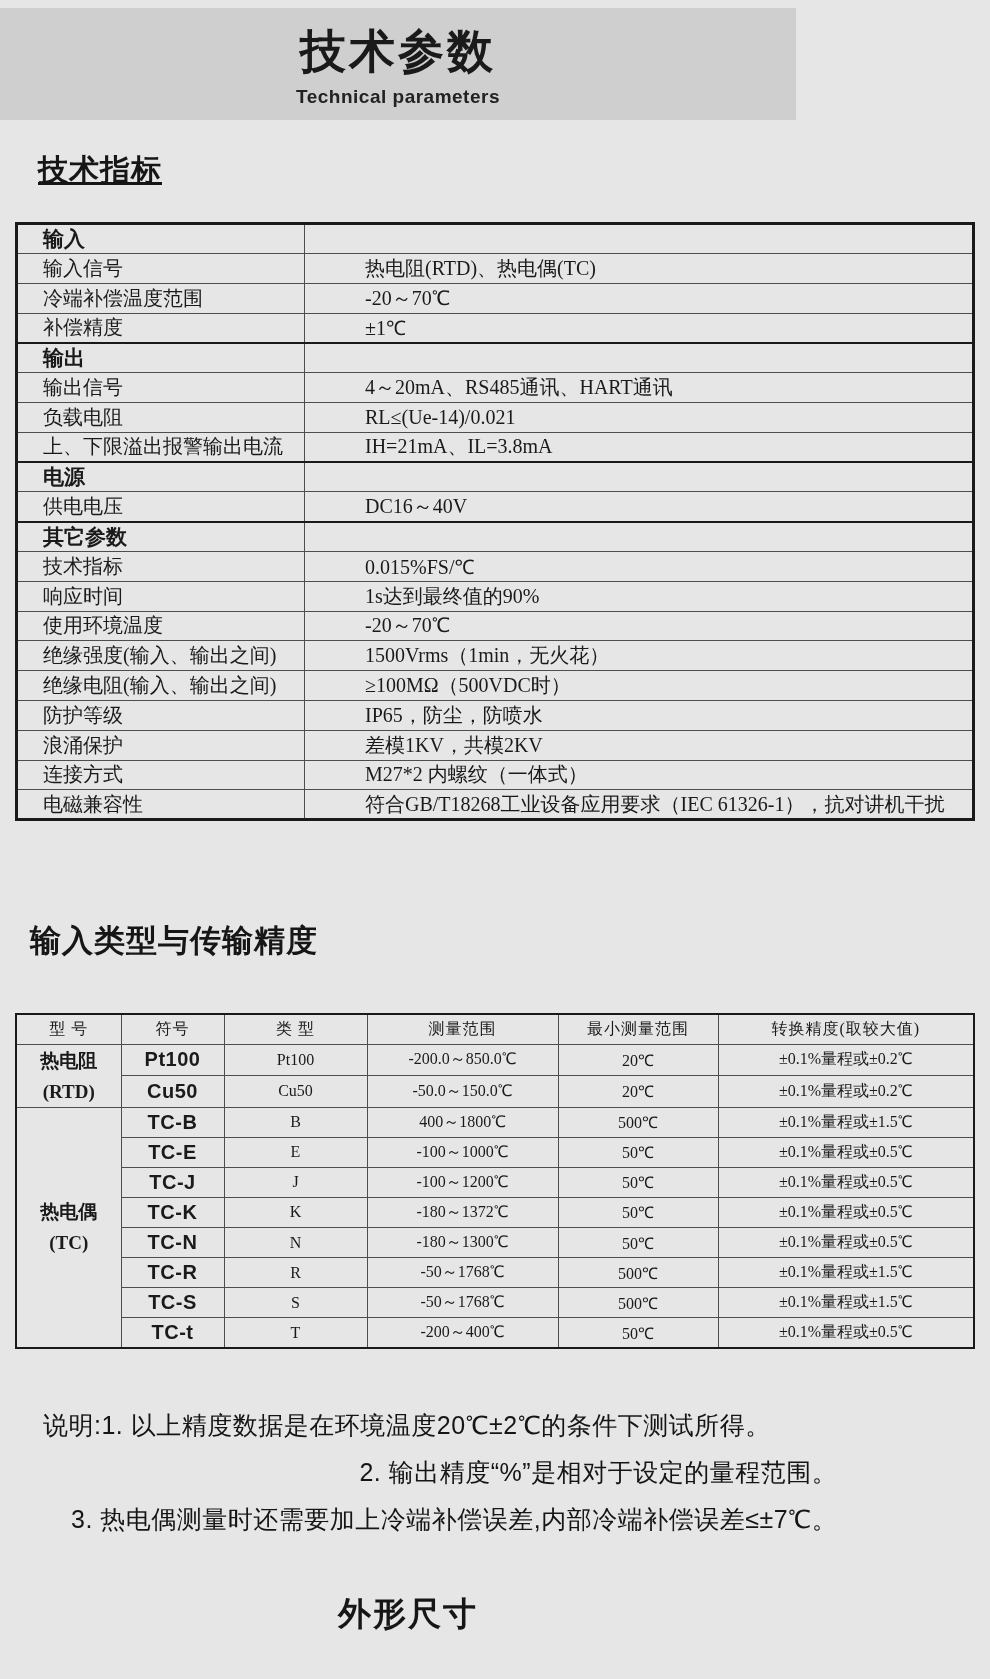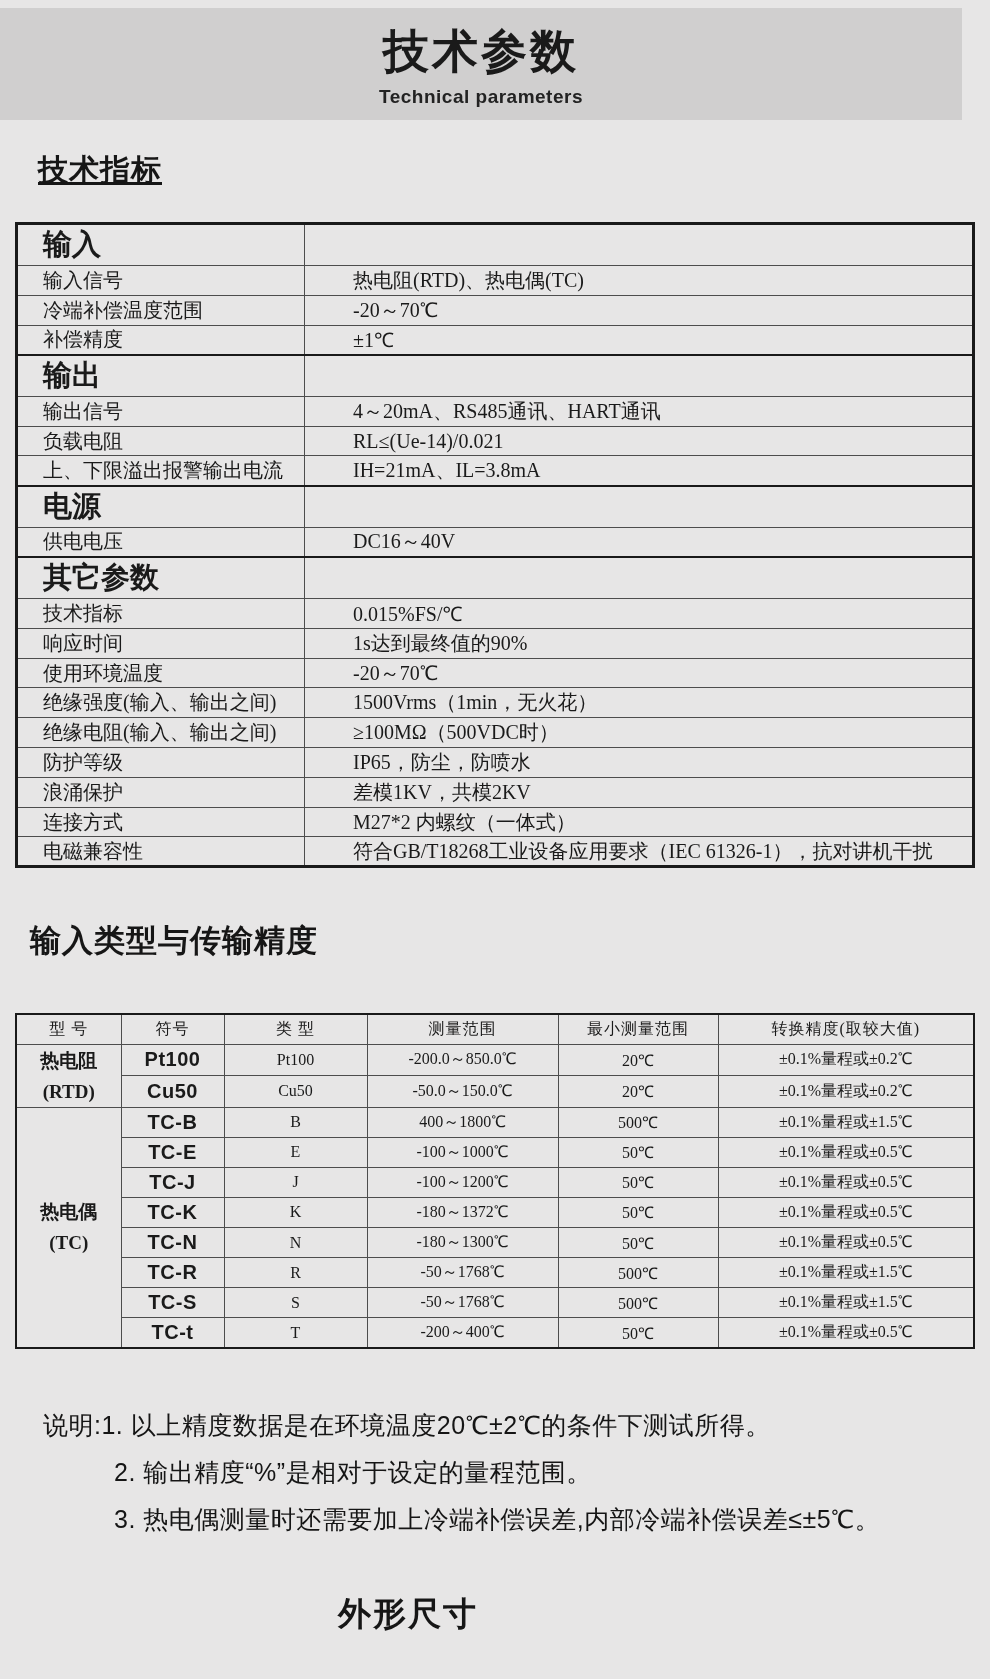--- a/index.html
+++ b/index.html
@@ -8,21 +8,21 @@
     width: 990px; height: 1679px;
     background: #e7e6e6;
     color: #1a1a1a;
     font-family: "Liberation Sans", sans-serif;
     position: relative;
     overflow: hidden;
   }
 
   
   .band {
-    position: absolute; left: 0; top: 8px; width: 962px; height: 112px;
+    position: absolute; left: 0; top: 8px; width: 796px; height: 112px;
     background: #d0cfcf; text-align: center;
   }
   .band .title {
     margin: 0; padding-top: 13px;
     font-size: 46px; font-weight: 700; letter-spacing: 3px;
     font-family: "Liberation Sans", sans-serif;
   }
   .band .subtitle {
     margin-top: 3px; font-size: 19px; font-weight: 700; color: #222;
     letter-spacing: 0.5px;
@@ -44,25 +44,25 @@
   .spec td {
     border: 1px solid #4d4d4d;
     height: 29.8px;
     font-family: "Liberation Serif", serif;
     font-size: 20px;
     padding: 0;
     vertical-align: middle;
     white-space: nowrap; overflow: hidden;
   }
   .spec td.lbl { width: 288px; padding-left: 25px; }
-  .spec td.val { padding-left: 48px; }
+  .spec td.val { padding-left: 60px; }
   .spec tr.section td { border-top: 2px solid #1a1a1a; }
   .spec tr.section td.lbl {
     font-family: "Liberation Sans", sans-serif;
-    font-weight: 700; font-size: 29px;
+    font-weight: 700; font-size: 21px;
   }
 
   
   .acc {
     position: absolute; left: 15px; top: 1013px; width: 958px;
     border: 2px solid #1a1a1a;
     text-align: center;
   }
   .acc th, .acc td {
     border: 1px solid #4d4d4d;
@@ -80,21 +80,21 @@
   .acc td.grp { font-size: 19px; }
   .acc td.grp div { line-height: 31px; font-weight: bold; }
 
   
   .notes {
     position: absolute; left: 43px; top: 1402px;
     font-size: 25px; line-height: 47px; color: #151515;
     font-family: "Liberation Sans", sans-serif;
     letter-spacing: 0.5px;
   }
-  .notes .indent { margin-left: 71px; }
+  .notes .indent { margin-left: 28px; text-align: right; }
 
   .footer-title {
     position: absolute; left: 0; top: 1592px; width: 816px;
     text-align: center; font-size: 33px; font-weight: 600;
     letter-spacing: 2px; color: #161616;
   }
 </style>
 </head>
 <body>
 
@@ -287,16 +287,16 @@
       <td>-200～400℃</td>
       <td>50℃</td>
       <td>±0.1%量程或±0.5℃</td>
     </tr>
   </tbody>
 </table>
 
 <div class="notes">
   <div>说明:1. 以上精度数据是在环境温度20℃±2℃的条件下测试所得。</div>
   <div class="indent">2. 输出精度“%”是相对于设定的量程范围。</div>
-  <div class="indent">3. 热电偶测量时还需要加上冷端补偿误差,内部冷端补偿误差≤±5℃。</div>
+  <div class="indent">3. 热电偶测量时还需要加上冷端补偿误差,内部冷端补偿误差≤±7℃。</div>
 </div>
 
 <div class="footer-title">外形尺寸</div>
 
 </body></html>

